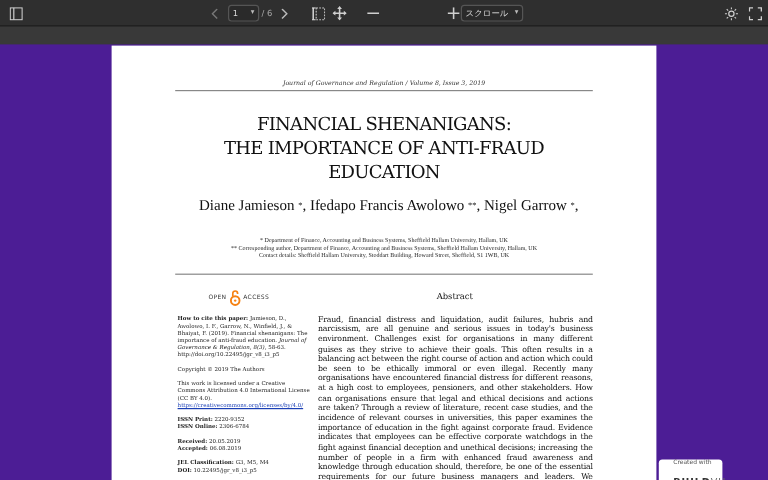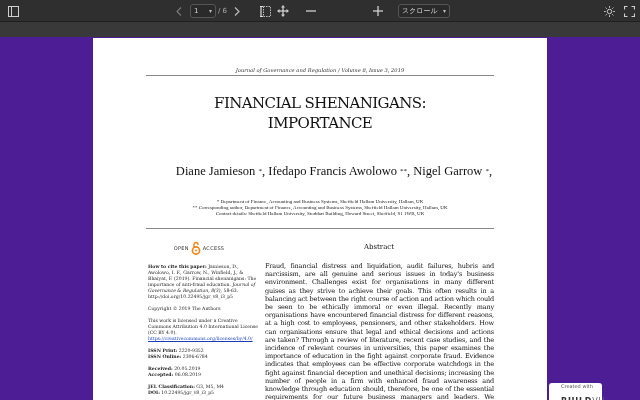--- a/index.html
+++ b/index.html
@@ -6,21 +6,21 @@
   html, body { width: 640px; height: 400px; overflow: hidden; background: #393939; font-family: "DejaVu Sans", sans-serif; }
   .toolbar { position: absolute; left: 0; top: 0; width: 640px; height: 22px; background: #2f2f2f; border-bottom: 1px solid #1f1f1f; }
   .tb-btn { position: absolute; color: #cfcfcf; display: flex; align-items: center; justify-content: center; height: 22px; }
   .select { position: absolute; top: 4px; height: 14px; border: 1px solid #555; border-radius: 3px; background: #2a2a2a; color: #d8d8d8; font-size: 7px; padding-left: 3px; display: flex; align-items: center; }
   .select .chev { position: absolute; right: 3px; top: 2px; font-size: 6px; color: #bbb; }
   .viewer { position: absolute; left: 0; top: 23px; width: 640px; height: 377px; background: #4c1d95; overflow: hidden; margin-top: 14px; }
   .page { position: absolute; left: 93px; top: 1px; width: 454px; height: 400px; background: #fff; color: #111; }
   .running { position: absolute; left: 0; top: 29px; width: 100%; text-align: center; font-family: "DejaVu Serif", serif; font-style: italic; font-size: 5.2px; color: #333; }
   .hr1 { position: absolute; left: 53px; top: 37px; width: 348px; height: 1px; background: #888; }
   .title { position: absolute; left: 0; top: 55px; width: 100%; text-align: center; font-family: "DejaVu Serif", serif; font-size: 15px; line-height: 20px; letter-spacing: -0.6px; font-weight: normal; }
-  .authors { position: absolute; left: 14px; top: 125px; width: 100%; text-align: center; font-family: "Liberation Serif", serif; font-size: 12.5px; line-height: 16px; }
+  .authors { position: absolute; left: 4px; top: 125px; width: 100%; text-align: center; font-family: "Liberation Serif", serif; font-size: 12.5px; line-height: 16px; }
   .authors sup { font-size: 7px; vertical-align: top; }
   .affil { position: absolute; left: 0; top: 161px; width: 100%; text-align: center; font-family: "Liberation Serif", serif; font-size: 5px; line-height: 6.2px; color: #222; }
   .hr2 { position: absolute; left: 53px; top: 190px; width: 348px; height: 1px; background: #888; }
   .oa { position: absolute; left: 66px; top: 200px; width: 80px; height: 20px; display: flex; align-items: center; justify-content: center; gap: 2px; font-size: 5px; color: #333; letter-spacing: 0.3px; }
   .oa-icon { width: 10px; height: 14px; position: relative; }
   .leftcol { position: absolute; left: 55px; top: 226px; width: 112px; font-family: "DejaVu Serif", serif; font-size: 4.6px; line-height: 6px; color: #222; }
   .leftcol p { margin-bottom: 6px; }
   .leftcol b { font-weight: bold; }
   .leftcol a { color: #1a3fb5; text-decoration: underline; }
   .abs-head { position: absolute; left: 170px; top: 205px; width: 232px; text-align: center; font-family: "DejaVu Serif", serif; font-size: 7px; font-weight: normal; }
@@ -77,21 +77,21 @@
   <div class="select" style="left:321px;width:47px;margin-top:48px;">
     <span>自動</span>
     <span class="chev">▾</span>
   </div>
   <div class="tb-btn" style="left:372px;width:12px;">
     <svg width="10" height="10" viewBox="0 0 10 10">
         <line x1="0" y1="5" x2="10" y2="5" stroke="#cfcfcf" stroke-width="1.3"></line>
         <line x1="5" y1="0" x2="5" y2="10" stroke="#cfcfcf" stroke-width="1.3"></line>
       </svg>
   </div>
-  <div class="select" style="left:398px;width:52px;">
+  <div class="select" style="left:384px;width:52px;">
     <span>スクロール</span>
     <span class="chev">▾</span>
   </div>
   <div class="tb-btn" style="left:603px;width:12px;">
     <svg width="11" height="11" viewBox="0 0 11 11">
         <circle cx="5.5" cy="5.5" r="2.2" fill="none" stroke="#cfcfcf"></circle>
         <g stroke="#cfcfcf" stroke-width="0.9">
           <line x1="5.5" y1="0" x2="5.5" y2="1.8"></line>
           <line x1="5.5" y1="9.2" x2="5.5" y2="11"></line>
           <line x1="0" y1="5.5" x2="1.8" y2="5.5"></line>
@@ -115,21 +115,22 @@
   </div>
 </div>
 
 <div class="viewer">
   <div class="page">
     <div class="running">Journal of Governance and Regulation / Volume 8, Issue 3, 2019</div>
     <div class="hr1"></div>
 
     <div class="title">
       <div>FINANCIAL SHENANIGANS:</div>
-      <div>IMPORTANCE</div>
+      <div>THE IMPORTANCE OF ANTI-FRAUD</div>
+      <div>EDUCATION</div>
     </div>
 
     <div class="authors">
       <div>
         <span>Diane Jamieson</span> <sup>*</sup>,
         <span>Ifedapo Francis Awolowo</span> <sup>**</sup>,
         <span>Nigel Garrow</span> <sup>*</sup>,
       </div>
     </div>
 

